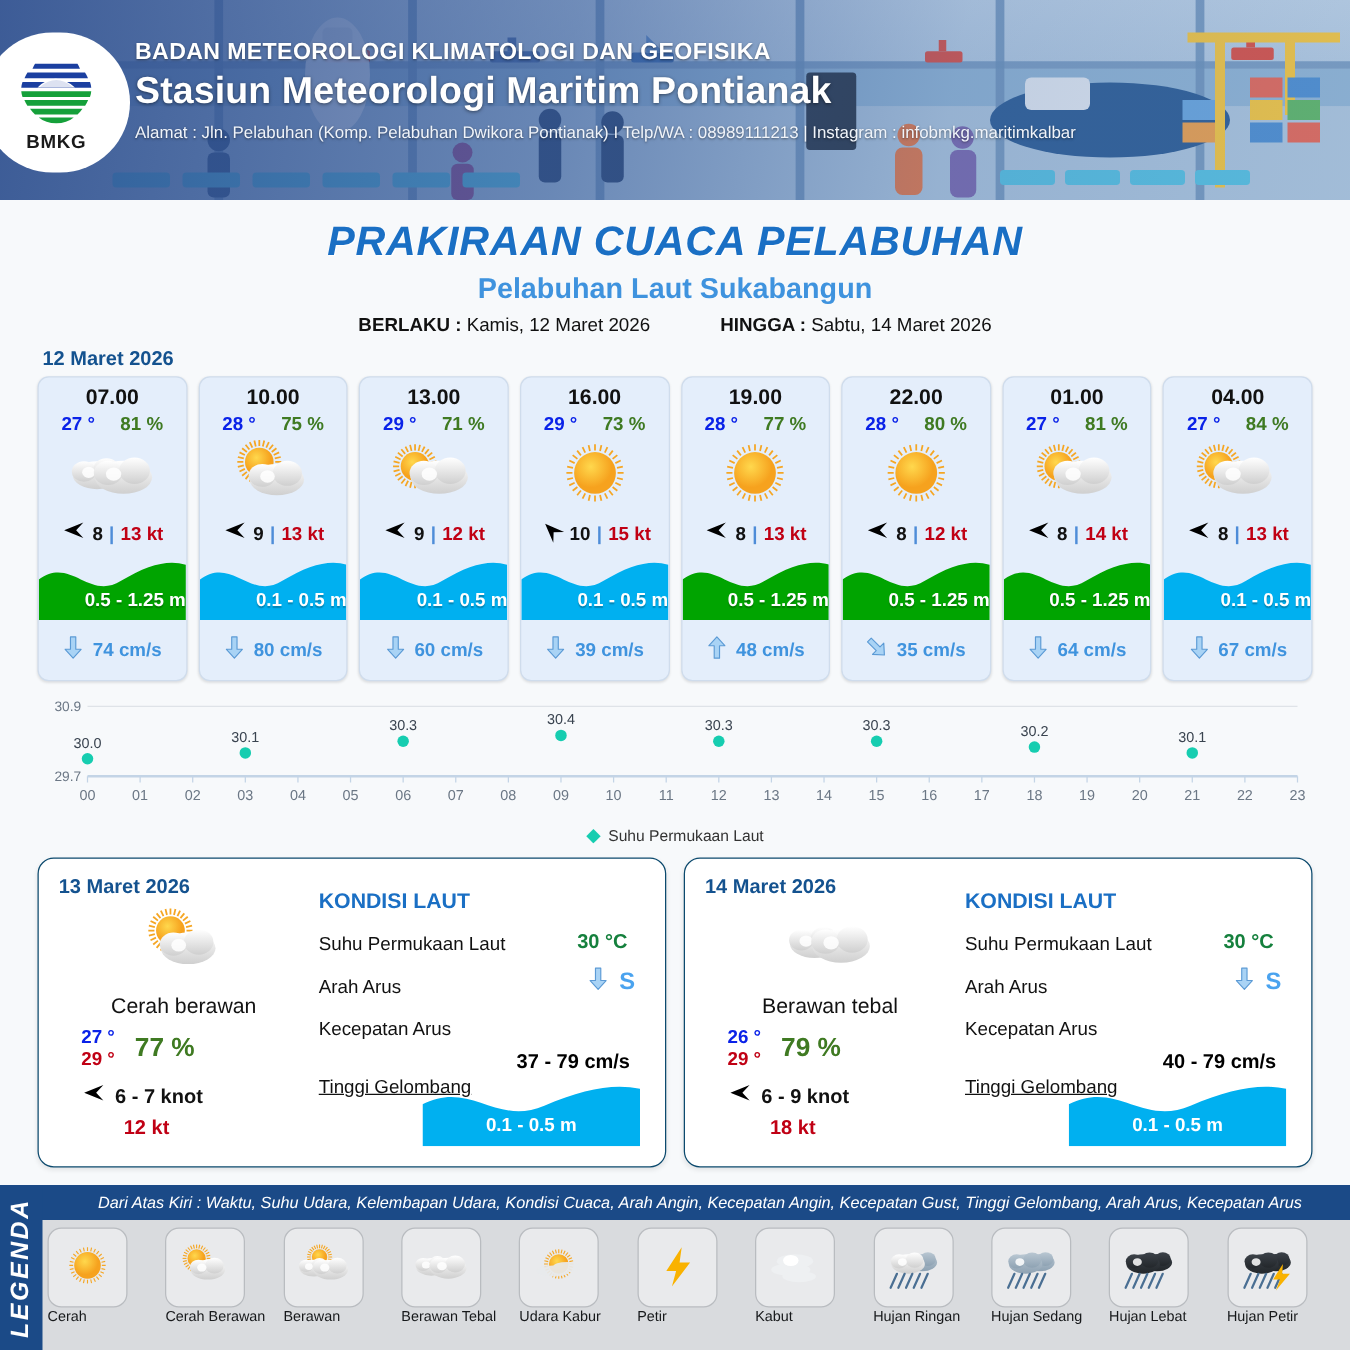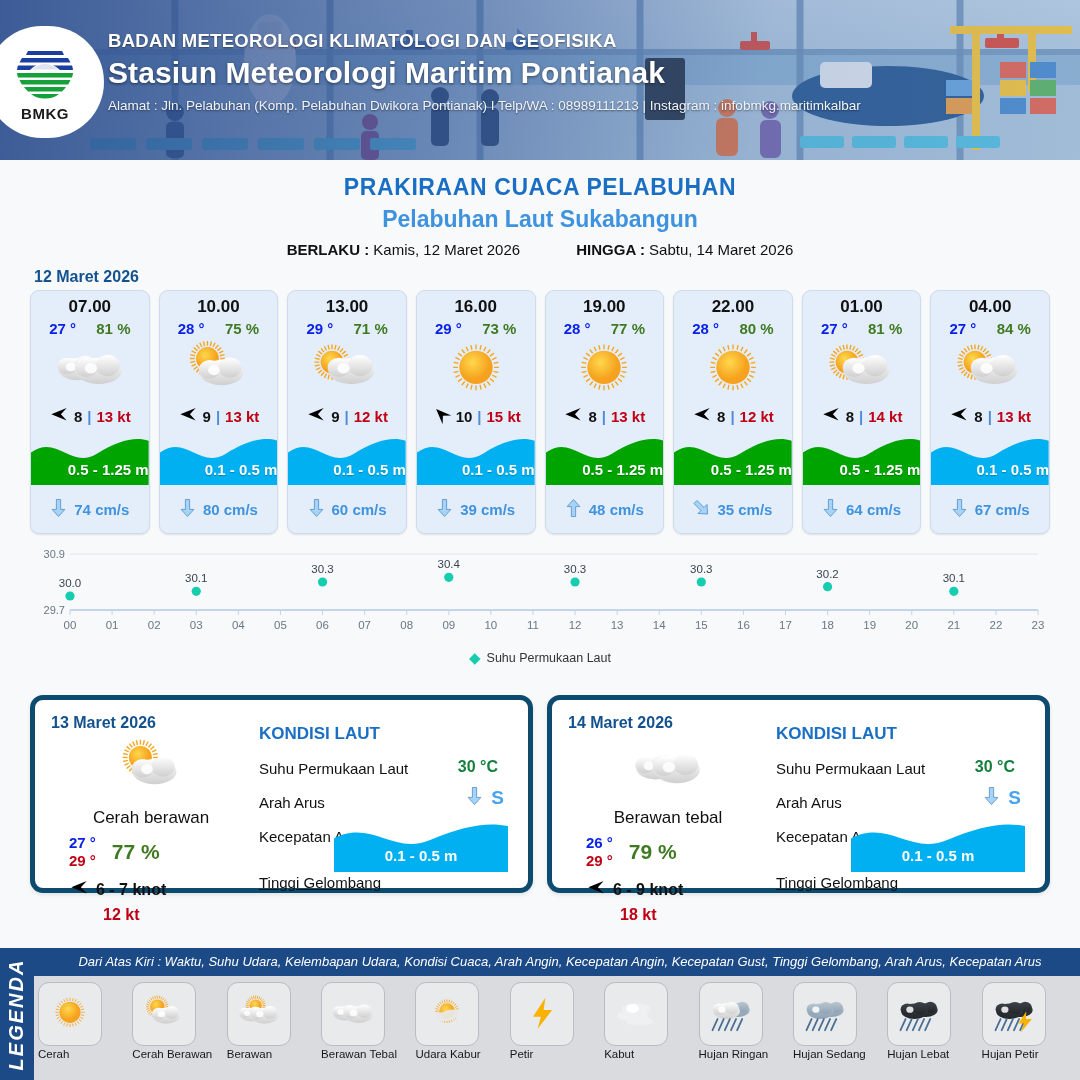--- a/index.html
+++ b/index.html
@@ -45,22 +45,23 @@
     margin-top:4px; text-shadow:0 1px 3px rgba(0,0,0,.5);
   }
   .hdr-l3 {
     color:#f0f4fa; font-size:13.5px; margin-top:8px;
     text-shadow:0 1px 2px rgba(0,0,0,.5);
   }
 
   
   .titles { text-align:center; padding-top:14px; }
   .t-main {
-    font-size:23px; font-weight:bold; color:#1a6fc4; letter-spacing:.6px;
+    font-size:33px; font-weight:bold; color:#1a6fc4; letter-spacing:.6px;
     text-shadow:1px 1px 0 rgba(255,255,255,.9);
+    font-style:italic;
   }
   .t-sub { font-size:23px; font-weight:bold; color:#3f93de; margin-top:5px; }
   .t-valid { margin-top:8px; font-size:15px; color:#111; }
   .t-valid .vl { display:inline-block; margin:0 26px; }
   .t-valid b { font-weight:bold; }
 
   
   .date-lbl {
     margin:10px 0 4px 34px;
     font-size:16px; font-weight:bold; color:#14528f;
@@ -110,25 +111,24 @@
   .chart-legend {
     text-align:center; font-size:12.5px; color:#333;
     margin-top:-4px;
     display:flex; align-items:center; justify-content:center; gap:6px;
   }
   .cl-mark { color:#16cdb0; font-size:15px; line-height:1; }
 
   
   .days { display:flex; gap:14px; padding:10px 30px 0; }
   .day {
-    flex:1; background:#fff; border:5px solid #0c4a6e; border-radius:13px;
+    flex:1; background:#fff; border:1px solid #0c4a6e; border-radius:13px;
     box-shadow:0 2px 4px rgba(0,0,0,.09);
-    height:198px; position:relative; padding:14px 16px;
+    height:248px; position:relative; padding:14px 16px;
     display:flex;
-    margin-top:20px;
   }
   .d-left { width:200px; position:relative; }
   .d-date { font-size:16px; font-weight:bold; color:#14528f; }
   .d-icon { height:62px; display:flex; align-items:center; justify-content:center; margin-top:6px; }
   .d-cond { text-align:center; font-size:17px; color:#111; margin-top:8px; }
   .d-temps { display:flex; align-items:center; gap:16px; margin-top:6px; padding-left:18px; }
   .d-tcol { display:flex; flex-direction:column; gap:1px; }
   .d-tmin { font-size:15px; font-weight:bold; color:#0a22e8; }
   .d-tmax { font-size:15px; font-weight:bold; color:#c00014; }
   .d-hum { font-size:21px; font-weight:bold; color:#3f7a22; }

